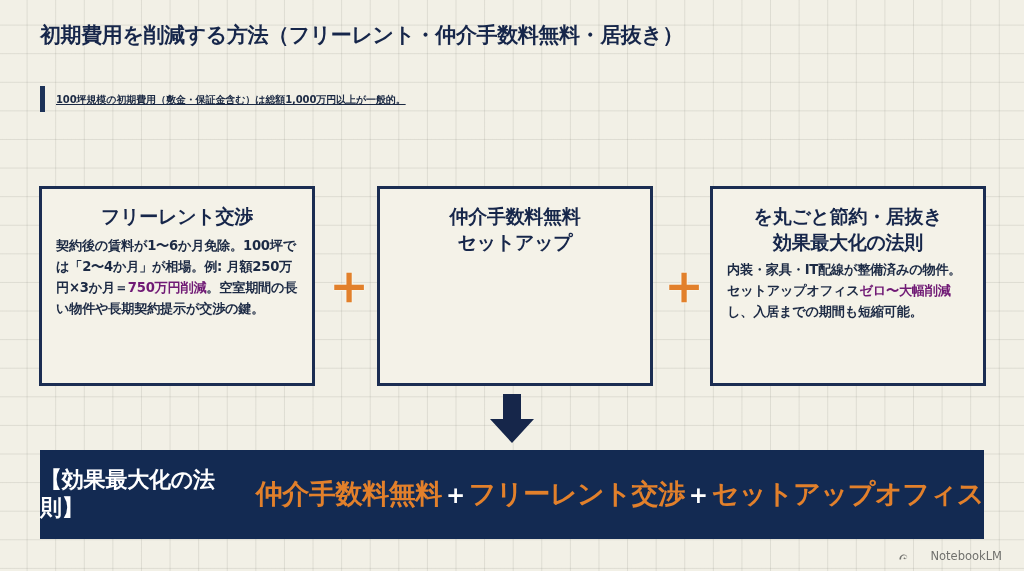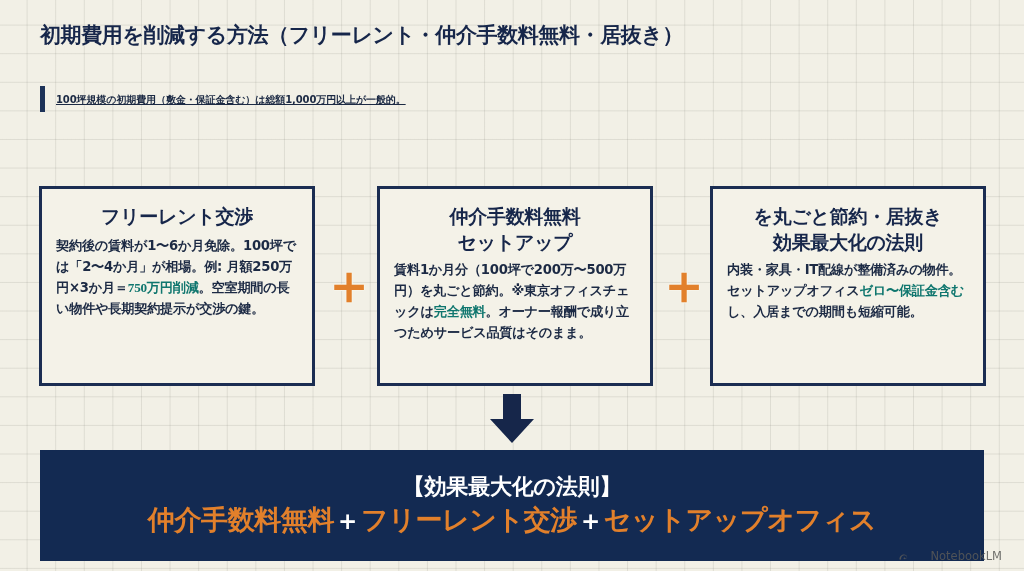--- a/index.html
+++ b/index.html
@@ -100,21 +100,21 @@
   .card-title.two-line { margin-bottom: 4px; }
 
   .card-body {
     font-size: 13.2px;
     font-weight: bold;
     color: #1c2a44;
     line-height: 21px;
     letter-spacing: -0.25px;
     text-align: left;
   }
-  .hl { color: #0f766e; font-family: Liberation Serif, serif; }
+  .hl { color: #701a75; }
 
   
   .plus {
     position: absolute;
     top: 262px;
     width: 46px;
     height: 46px;
     color: #e2802b;
     font-size: 54px;
     font-weight: bold;
@@ -135,24 +135,24 @@
     width: 46px;
     height: 50px;
   }
 
   
   .banner {
     position: absolute;
     left: 40px;
     top: 450px;
     width: 944px;
-    height: 111px;
+    height: 89px;
     background-color: #132a52;
     display: flex;
-    flex-direction: column;
+    flex-direction: row;
     align-items: center;
     justify-content: center;
     box-sizing: border-box;
   }
   .banner-heading {
     color: #ffffff;
     font-size: 22px;
     font-weight: bold;
     letter-spacing: -0.2px;
     line-height: 28px;
@@ -207,29 +207,28 @@
         <span>フリーレント交渉</span>
       </div>
       <div class="card-body"><span>契約後の賃料が1〜6か月免除。</span><span>100坪では「2〜4か月」が相場。</span><span>例: 月額250万円×3か月＝</span><span class="hl">750万円削減</span><span>。空室期間の長い物件や長期契約提示が交渉の鍵。</span></div>
     </div>
 
     <div class="card card-2">
       <div class="card-title two-line">
         <div>仲介手数料無料</div>
         <div>セットアップ</div>
       </div>
-      <div class="card-body"><span>賃料1か月分（100坪で200万〜500万円）を丸ごと節約。</span><span>※東京オフィスチェックは</span><span class="hl">完全無料</span><span>。オーナー報酬で成り立つためサービス品質はそのまま。</span></div>
     </div>
 
     <div class="card card-3">
       <div class="card-title two-line">
         <div>を丸ごと節約・居抜き</div>
         <div>効果最大化の法則</div>
       </div>
-      <div class="card-body"><span>内装・家具・IT配線が整備済みの物件。</span><span>セットアップオフィス</span><span class="hl">ゼロ〜保証金含む</span><span>し、入居までの期間も短縮可能。</span></div>
+      <div class="card-body"><span>内装・家具・IT配線が整備済みの物件。</span><span>セットアップオフィス</span><span class="hl">ゼロ〜大幅削減</span><span>し、入居までの期間も短縮可能。</span></div>
     </div>
 
   </div>
 
   <div class="plus plus-1">＋</div>
   <div class="plus plus-2">＋</div>
 
   <div class="arrow">
     <svg width="46" height="50" viewBox="0 0 46 50" aria-hidden="true">
       <polygon points="14,0 32,0 32,25 45,25 23,49 1,25 14,25" fill="#16264a"></polygon>

